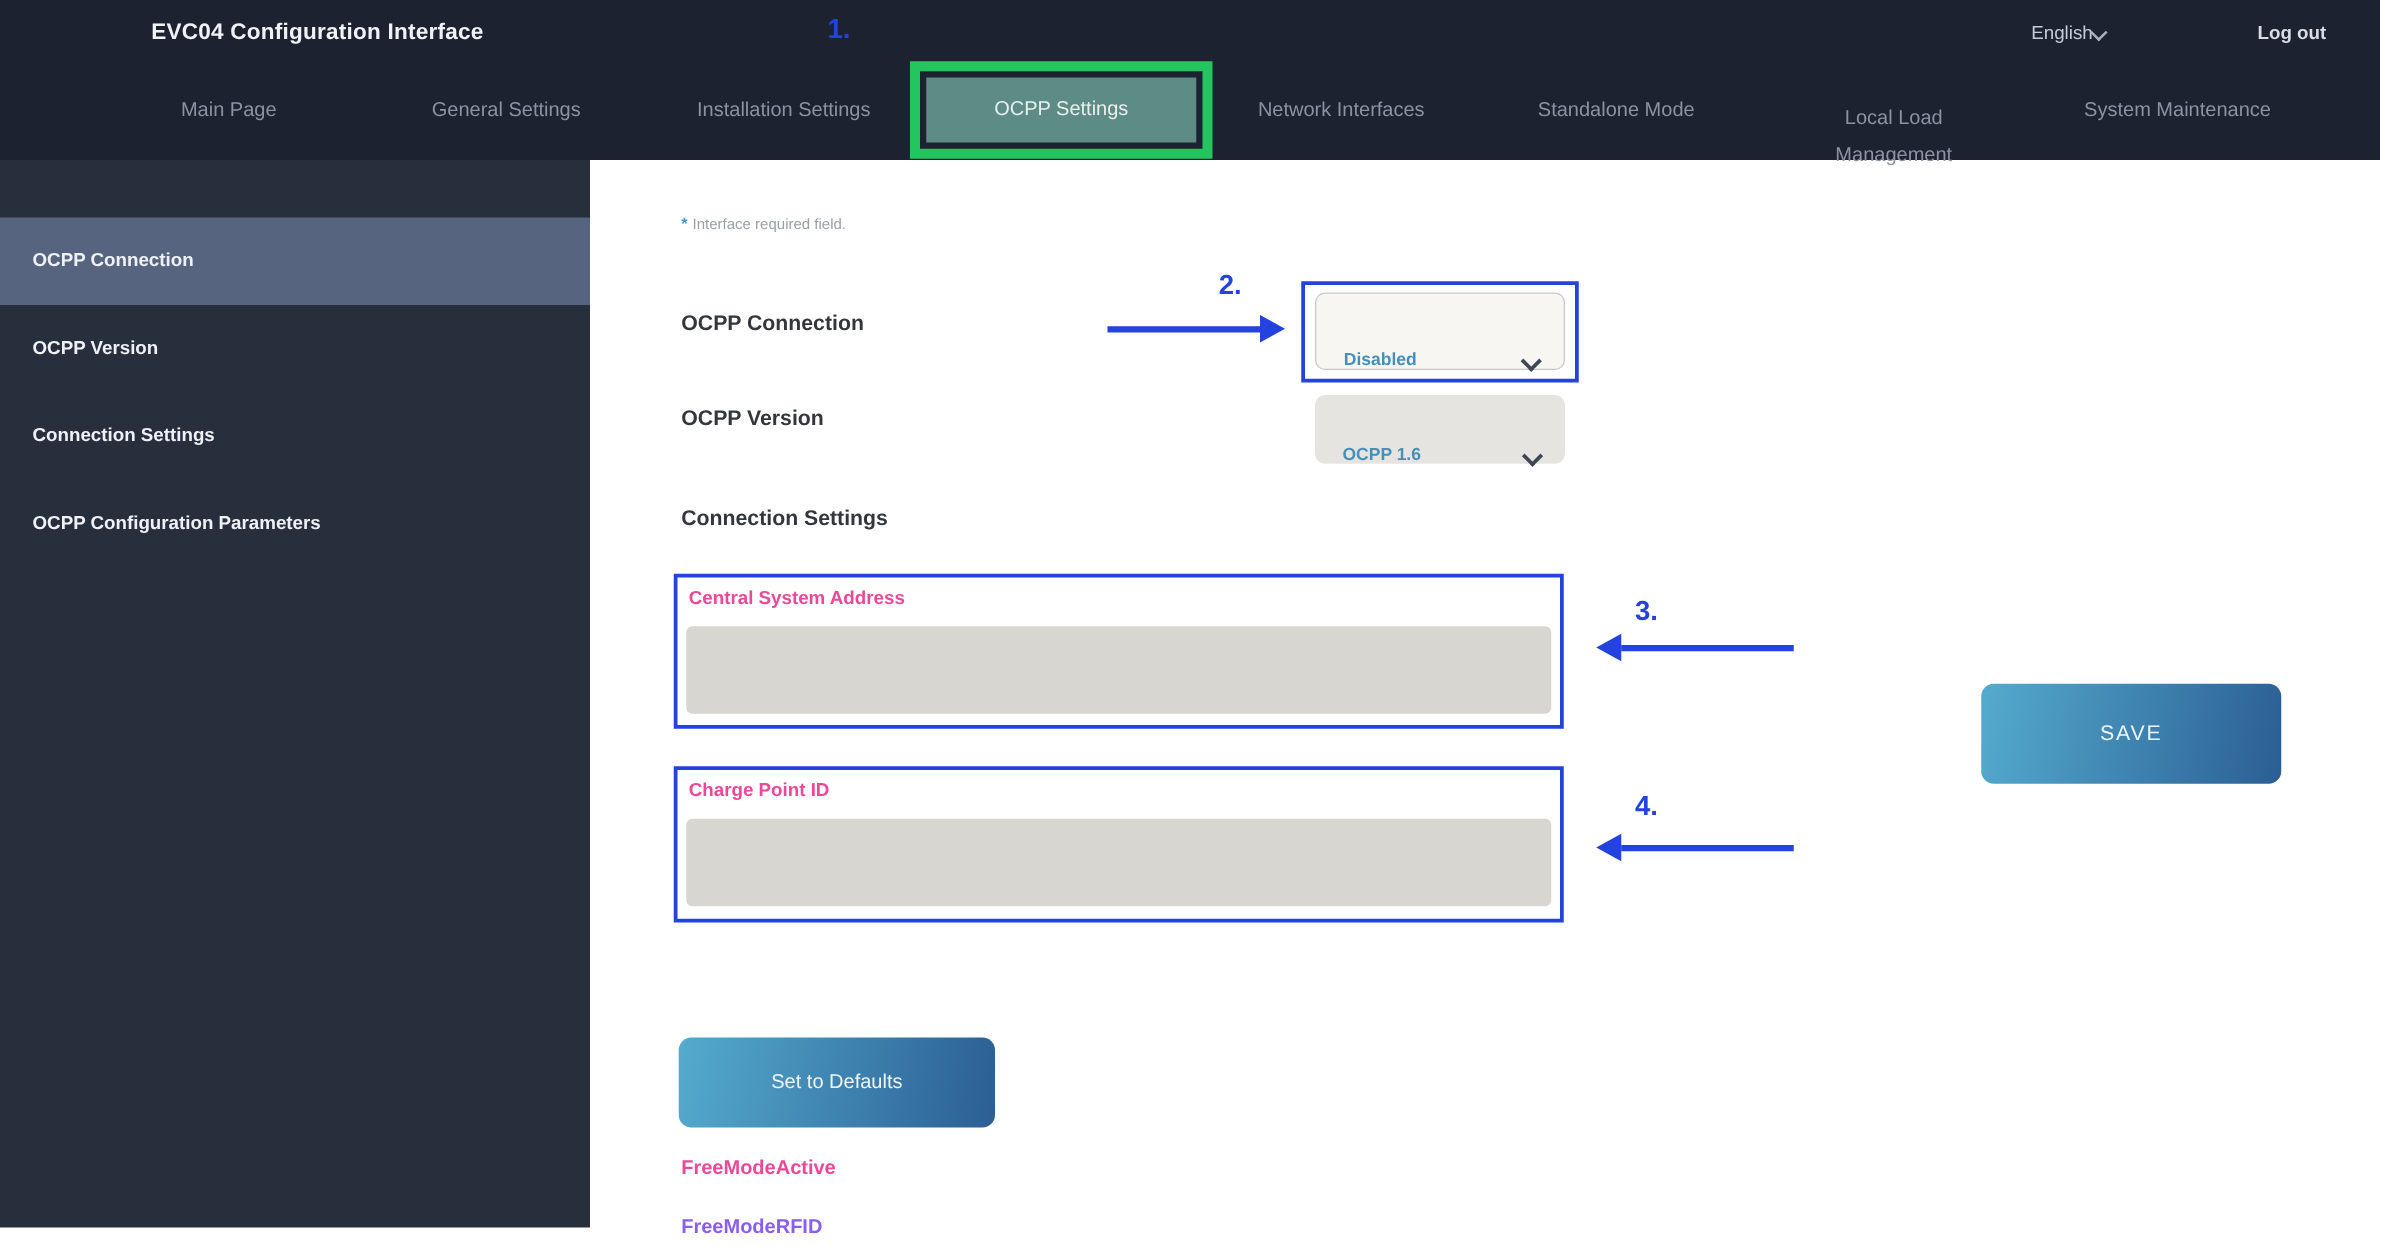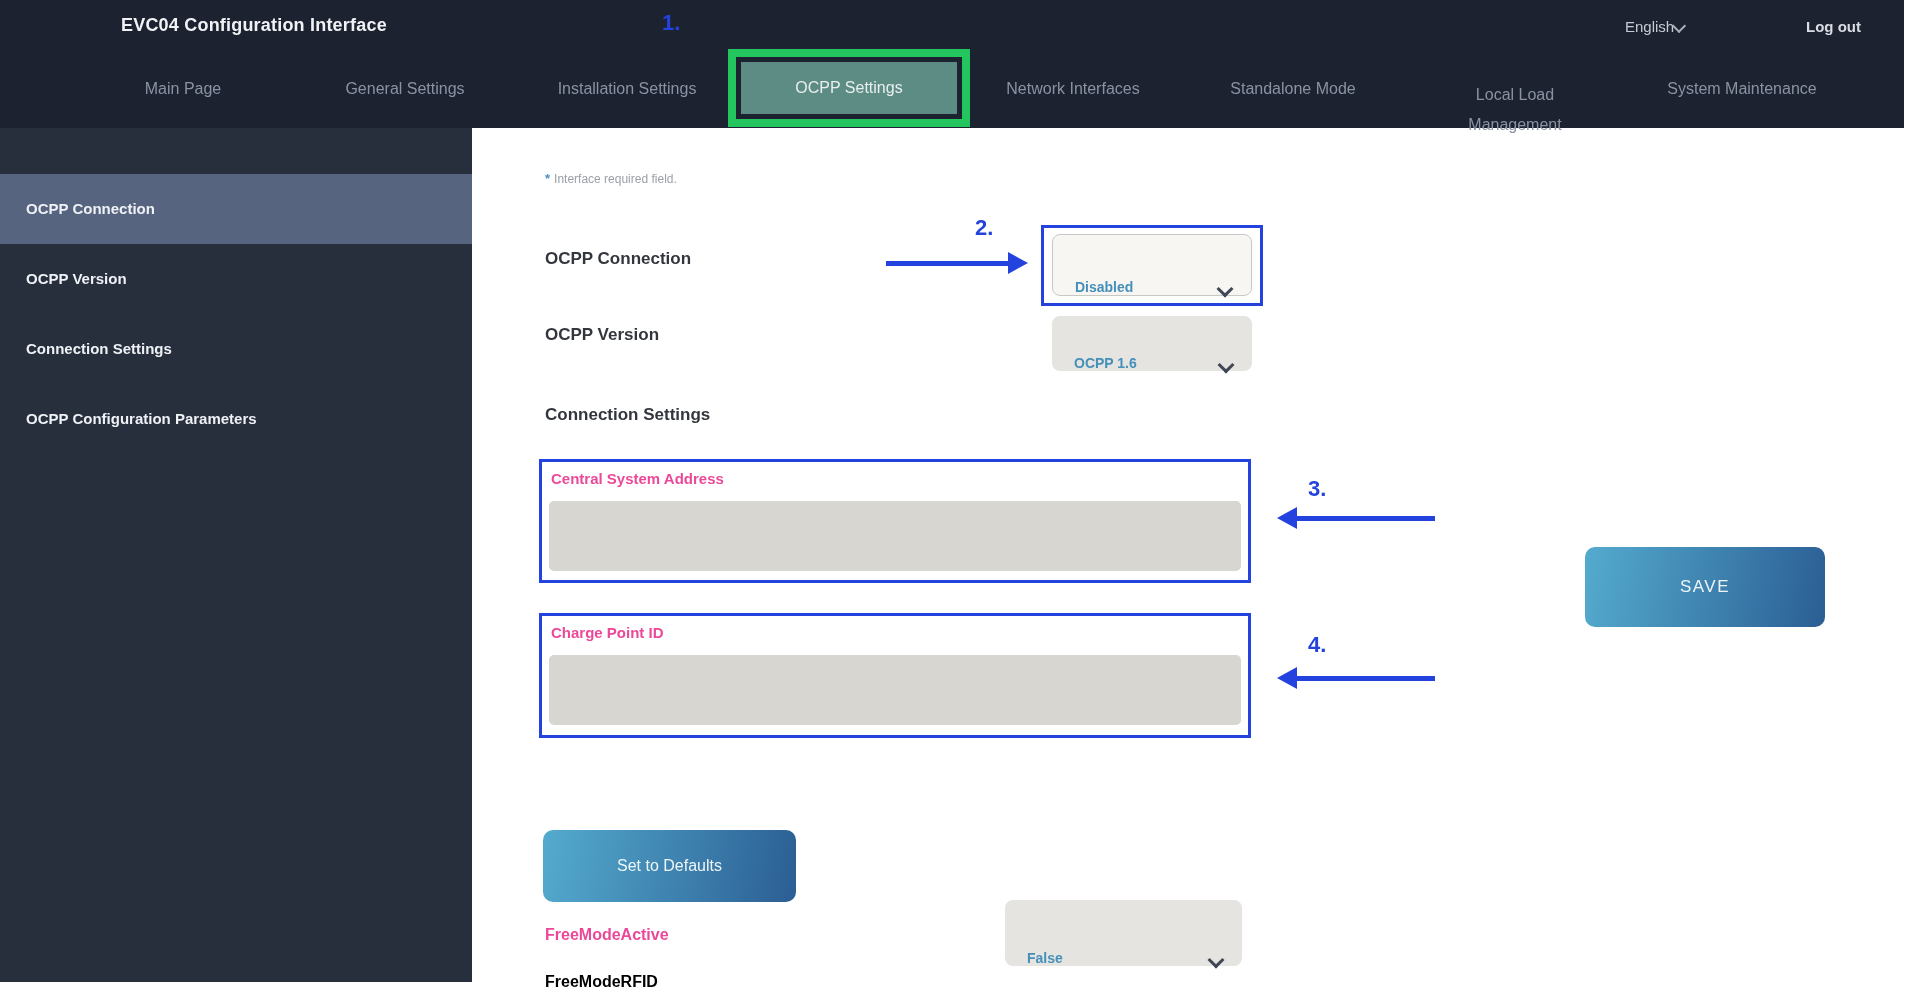--- a/index.html
+++ b/index.html
@@ -57,21 +57,21 @@
   .text-input { background:#d8d6d1; border:none; border-radius:5px; outline:none;
                 font-size:15px; color:#33373d; padding:0 12px; }
 
   .btn { border:none; border-radius:10px; color:#eef5f8; cursor:pointer;
          background:linear-gradient(100deg, #54abce 0%, #2b5e94 100%);
          font-family:"Liberation Sans", sans-serif;margin-top:37px; }
   .btn-save { left:1585px; top:510px; width:240px; height:80px; font-size:17px; letter-spacing:1.5px; }
   .btn-defaults { left:543px; top:793px; width:253px; height:72px; font-size:16px; }
 
   .clip-label { left:545px; top:973px; width:200px; height:14px; overflow:hidden;
-                font-size:16px; font-weight:bold; color:#000000; }
+                font-size:16px; font-weight:bold; color:#8b5cf6; }
 
   
   .anno { color:#2443de; font-weight:bold; font-size:22px; z-index:3; }
   .anno-box { border:3px solid #2443de; background:transparent; pointer-events:none; z-index:2; }
   .box-select { left:1041px; top:225px; width:222px; height:81px; }
   .box-field1 { left:539px; top:459px; width:712px; height:124px; }
   .box-field2 { left:539px; top:613px; width:712px; height:125px; }
 
   .arrow { z-index:3; pointer-events:none; }
   .shaft { position:absolute; height:5px; background:#2443de; }
@@ -138,24 +138,20 @@
   <div class="abs field-label" style="left:551px; top:470px">Central System Address</div>
   <input class="abs text-input" style="left: 549px; top: 501px; width: 692px; height: 70px;" value="">
 
   <div class="abs field-label" style="left:551px; top:624px">Charge Point ID</div>
   <input class="abs text-input" style="left: 549px; top: 655px; width: 692px; height: 70px;" value="">
 
   <button class="abs btn btn-save">SAVE</button>
   <button class="abs btn btn-defaults">Set to Defaults</button>
 
   <div class="abs field-label" style="left:545px; top:926px; font-size:16px">FreeModeActive</div>
-  <div class="abs select select-gray" style="left:1005px; top:900px; width:237px; height:66px">
-    <span class="select-value">False</span>
-    <span class="chev"></span>
-  </div>
 
   <div class="abs clip-label">FreeModeRFID</div>
 
   <div class="abs anno" style="left:662px; top:10px; z-index:3">1.</div>
   <div class="arrow">
     <div class="shaft" style="left:592px; top:54px; width:112px"></div>
     <div class="head head-right" style="left:704px; top:45px"></div>
   </div>
 
   <div class="abs anno" style="left:975px; top:215px">2.</div>

